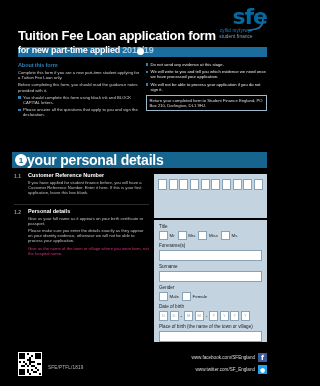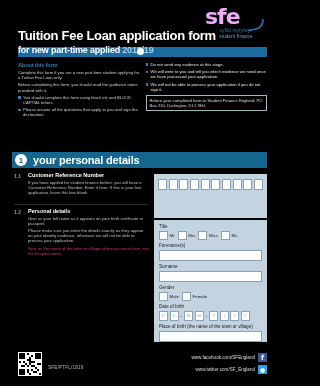--- a/index.html
+++ b/index.html
@@ -2,22 +2,22 @@
 <html><head>
 <meta charset="utf-8">
 <style>
   html,body{margin:0;padding:0;background:#000;}
   body{width:273px;height:386px;overflow:hidden;font-family:"Liberation Sans",sans-serif;}
   .page{position:relative;width:273px;height:386px;background:#000;color:#fff;}
 
   
   .header{position:relative;height:62px;background:#000;}
   .logo{position:absolute;right:6px;top:6px;width:62px;height:40px;}
-  .logo .sfe{font-family:"DejaVu Sans",sans-serif;font-weight:700;font-size:22px;color:#f0abfc;
-             letter-spacing:-1px;line-height:22px;text-align:left;}
+  .logo .sfe{font-family:"DejaVu Sans",sans-serif;font-weight:700;font-size:22px;color:#0369a1;
+             letter-spacing:-1px;line-height:22px;text-align:right;}
   .logo .swoosh{position:absolute;right:2px;top:14px;width:16px;height:8px;
                 border-bottom:2px solid #1b6d9e;border-right:2px solid #1b6d9e;
                 border-bottom-right-radius:10px;transform:rotate(-12deg);}
   .logo .l1{font-size:4.5px;color:#2d7fb5;text-align:center;letter-spacing:.2px;line-height:6px;}
   .logo .l2{font-size:4.5px;color:#7fa9c9;text-align:center;letter-spacing:.2px;line-height:6px;}
 
   .title{position:absolute;left:18px;top:28px;font-size:13px;font-weight:700;color:#fff;
          letter-spacing:-.3px;white-space:nowrap;}
   .subbar{position:absolute;left:18px;top:47px;right:6px;height:10px;background:#1b6d9e;}
   .subtitle{position:absolute;left:18px;top:45px;font-size:9px;font-weight:700;color:#fff;
@@ -34,21 +34,21 @@
   .ibullet:before{content:"";position:absolute;left:0;top:1.4px;width:2.6px;height:2.6px;background:#2d7fb5;}
   .iwhite{color:#e8e8e8;}
   .boxnote{border:1px solid #9ab7cc;padding:2px 3px;font-size:4.2px;color:#dcdcdc;line-height:5.2px;margin-top:3px;}
 
   
   .secbar{position:absolute;left:12px;top:152px;right:6px;height:16px;background:#16658f;
           display:flex;align-items:center;}
   .secnum{width:12px;height:12px;border-radius:50%;background:#fff;color:#16658f;
           font-size:8px;font-weight:700;display:flex;align-items:center;justify-content:center;
           margin-left:3px;}
-  .sectitle{margin-left:6px;font-size:11px;font-weight:700;color:#fff;letter-spacing:-.2px;}
+  .sectitle{font-size:14px;font-weight:700;color:#fff;letter-spacing:-.2px;}
 
   
   .guide{position:absolute;left:14px;top:172px;width:135px;}
   .grow{display:flex;margin-bottom:6px;}
   .gnum{width:14px;flex:none;font-size:5px;font-weight:700;color:#9a9a9a;padding-top:1px;}
   .gbody{flex:1;}
   .gtitle{font-size:5.5px;font-weight:700;color:#fff;line-height:6.5px;margin-bottom:1.5px;}
   .gtext{font-size:4.2px;color:#c0c0c0;line-height:5.2px;margin:0 0 2px 0;}
   .gpink{color:#d6307a;}
   .gsep{height:1px;background:#2a2a2a;margin:3px 0;}

